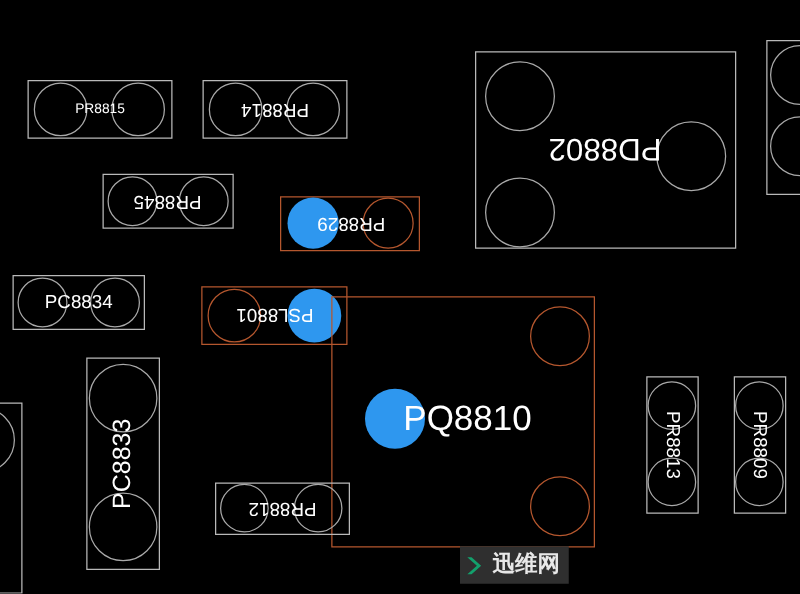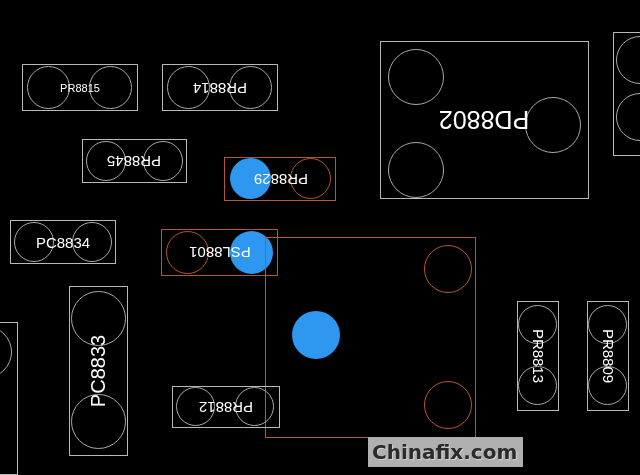--- a/index.html
+++ b/index.html
@@ -145,20 +145,21 @@
 
   <div class="comp sel" style="left:161px; top:229px; width:117px; height:47px;"></div>
   <div class="pad orange" style="left:166px; top:231px; width:43px; height:43px;"></div>
   <div class="pad hl" style="left:230px; top:231px; width:43px; height:43px;"></div>
   <div class="refdes r180" style="left:220px; top:252px; font-size:15px;">PSL8801</div>
 
   <div class="comp sel" style="left:265px; top:237px; width:211px; height:201px;"></div>
   <div class="pad orange" style="left:424px; top:245px; width:48px; height:48px;"></div>
   <div class="pad orange" style="left:424px; top:381px; width:48px; height:48px;"></div>
   <div class="pad hl" style="left:292px; top:311px; width:48px; height:48px;"></div>
+  <div class="refdes r0" style="left:374px; top:335px; font-size:28px;">PQ8810</div>
 
   <div class="comp" style="left:172px; top:386px; width:108px; height:42px;"></div>
   <div class="pad" style="left:176px; top:387px; width:39px; height:39px;"></div>
   <div class="pad" style="left:235px; top:387px; width:39px; height:39px;"></div>
   <div class="refdes r180" style="left:226px; top:407px; font-size:15px;">PR8812</div>
 
   <div class="comp" style="left:380px; top:41px; width:209px; height:158px;"></div>
   <div class="pad" style="left:388px; top:49px; width:56px; height:56px;"></div>
   <div class="pad" style="left:388px; top:142px; width:56px; height:56px;"></div>
   <div class="pad" style="left:525px; top:97px; width:56px; height:56px;"></div>
@@ -173,18 +174,21 @@
   <div class="pad" style="left:518px; top:305px; width:39px; height:39px;"></div>
   <div class="pad" style="left:518px; top:366px; width:39px; height:39px;"></div>
   <div class="refdes r90" style="left:538px; top:356px; font-size:15px;">PR8813</div>
 
   <div class="comp" style="left:587px; top:301px; width:42px; height:110px;"></div>
   <div class="pad" style="left:588px; top:305px; width:39px; height:39px;"></div>
   <div class="pad" style="left:588px; top:366px; width:39px; height:39px;"></div>
   <div class="refdes r90" style="left:608px; top:356px; font-size:15px;">PR8809</div>
 
   <div id="watermark">
-    <div class="wm-right">
-      <span class="wm-dom">Chinafix.com</span>
+    <div class="wm-left">
+      <svg class="wm-chev" viewBox="0 0 20 20">
+        <polygon points="1,2 10,10 1,18 5,18 14,10 5,2" fill="#13a06c"></polygon>
+      </svg>
+      <span class="wm-cn">迅维网</span>
     </div>
   </div>
 
 </div>
 
 </body></html>

